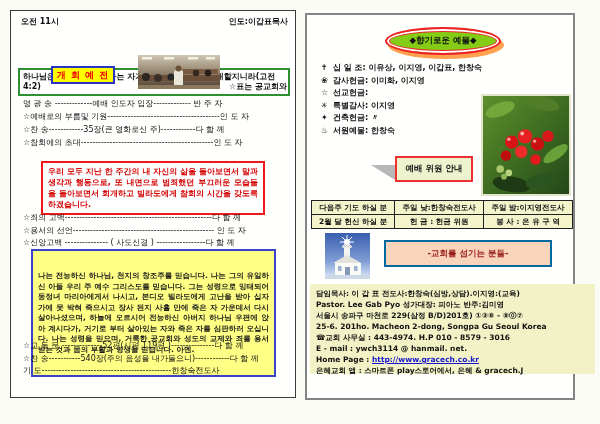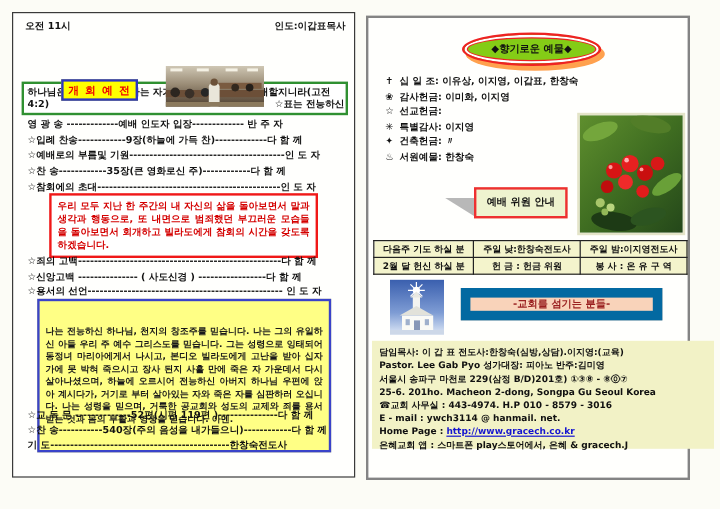--- a/index.html
+++ b/index.html
@@ -12,21 +12,21 @@
                border:1px solid #3a3a3a; background:#fffffd; }
   .lp-header { position:absolute; left:10px; right:7px; top:5px; display:flex;
                justify-content:space-between; font-size:8px; font-weight:bold; }
   .verse-box { position:absolute; left:7px; right:5px; top:17px; border:2px solid #2f9031;
                padding:2px 3px; font-size:8px; font-weight:bold; line-height:10px; background:#fff;margin-top:40px; }
   .section-badge { position:absolute; left:40px; top:55px; width:64px; height:18px;
                background:#ffff00; border:2px solid #2b35c4; color:#ee0000; font-weight:bold;
                font-size:9px; display:flex; align-items:center; justify-content:center; letter-spacing:1px; }
   .congregation { position:absolute; left:127px; top:44px; width:82px; height:34px; }
   .stand-note { position:absolute; left:218px; top:70px; font-size:8px; font-weight:bold; }
-  .order-list { position:absolute; left:12px; right:6px; font-size:8px; font-weight:bold; }
+  .order-list { position:absolute; left:12px; right:6px; font-size:8px; font-weight:normal; }
   .order-list div { height:13px; line-height:13px; white-space:nowrap; overflow:hidden; }
   #order1 { top:86px; }
   #order2 { top:201px; }
   #order2 div { height:12.5px; line-height:12.5px; }
   #order3 { top:329px; }
   #order3 div { height:12.5px; line-height:12.5px; }
   .confession-box { position:absolute; left:30px; width:224px; top:150px; border:2px solid #f01818;
                background:#fff; color:#d40000; font-size:8px; font-weight:bold;
                line-height:11px; padding:3px 5px; text-align:justify; }
   .creed-box { position:absolute; left:20px; width:245px; top:238px; background:#ffff85;
@@ -49,21 +49,21 @@
   .callout-tri { position:absolute; left:64px; top:150px; width:0; height:0;
                border-right:24px solid #b8b8b8; border-bottom:15px solid transparent; }
   .committee-box { position:absolute; left:88px; top:141px; width:78px; height:26px;
                border:2px solid #ee3030; background:#eef3cf; display:flex; align-items:center;
                justify-content:center; font-size:8.5px; font-weight:bold; }
   .duty-table { position:absolute; left:4px; top:185px; width:262px; border-collapse:collapse; }
   .duty-table td { border:1.5px solid #222; background:#f4f4cc; font-size:7.5px;
                font-weight:bold; height:14px; text-align:center; padding:0 2px; white-space:nowrap; }
   .church-art { position:absolute; left:18px; top:218px; width:45px; height:46px; }
   .serving-box { position:absolute; left:77px; top:225px; width:168px; height:27px;
-               border:8px solid #0369a1; background:#f9d3ba; color:#9a2020; display:flex;
+               border:2px solid #0369a1; background:#f9d3ba; color:#9a2020; display:flex;
                align-items:center; justify-content:center; font-size:8.5px; font-weight:bold; }
   .info-box { position:absolute; left:3px; top:269px; width:285px; height:90px;
                background:#f2f2c6; padding:4px 6px; font-size:7.5px; font-weight:bold;
                line-height:11px; }
   .info-box div { white-space:nowrap; overflow:hidden; }
   .link { color:#1515d0; text-decoration:underline; cursor:pointer; }
 </style>
 </head>
 <body>
 
@@ -97,36 +97,35 @@
       <circle cx="8" cy="22" r="4" fill="#2c2620"></circle>
         <circle cx="20" cy="23" r="4" fill="#3a3028"></circle>
       <circle cx="33" cy="22" r="3.6" fill="#262626"></circle>
         <circle cx="58" cy="18" r="3.2" fill="#33291f"></circle>
       <circle cx="70" cy="18" r="3.2" fill="#241f1a"></circle>
       <rect x="36" y="15" width="9" height="19" rx="2" fill="#e9e6da"></rect>
       <circle cx="40.5" cy="13.5" r="3" fill="#6b5138"></circle>
       <rect x="0" y="30" width="82" height="4" fill="#8c7a5e"></rect>
     </svg>
 
-    <div class="stand-note">☆표는 전능하신</div>
+    <div class="stand-note">☆표는 공교회와</div>
 
     <div class="order-list" id="order1">
       <div>영  광  송 -------------예배 인도자 입장------------- 반 주 자</div>
-      <div>☆입례 찬송------------9장(하늘에 가득 찬)-------------다 함 께</div>
       <div>☆예배로의 부름및 기원---------------------------------------인 도 자</div>
       <div>☆찬    송------------35장(큰 영화로신 주)------------다 함 께</div>
       <div>☆참회에의 초대----------------------------------------------인 도 자</div>
     </div>
 
     <div class="confession-box">우리 모두 지난 한 주간의 내 자신의 삶을 돌아보면서 말과 생각과 행동으로, 또 내면으로 범죄했던 부끄러운 모습들을 돌아보면서 회개하고 빌라도에게 참회의 시간을 갖도록 하겠습니다.</div>
 
     <div class="order-list" id="order2">
       <div>☆죄의 고백---------------------------------------------------다 함 께</div>
+      <div>☆용서의 선언------------------------------------------------- 인 도 자</div>
       <div>☆신앙고백 --------------- ( 사도신경 ) -----------------다 함 께</div>
-      <div>☆용서의 선언------------------------------------------------- 인 도 자</div>
     </div>
 
     <div class="creed-box">나는 전능하신 하나님, 천지의 창조주를 믿습니다. 나는 그의 유일하신 아들 우리 주 예수 그리스도를 믿습니다. 그는 성령으로 잉태되어 동정녀 마리아에게서 나시고, 본디오  빌라도에게 고난을 받아 십자가에 못 박혀 죽으시고 장사 된지 사흘 만에 죽은 자 가운데서 다시 살아나셨으며, 하늘에 오르시어 전능하신 아버지 하나님 우편에 앉아 계시다가, 거기로 부터 살아있는 자와 죽은 자를 심판하러 오십니다. 나는 성령을 믿으며, 거룩한 공교회와 성도의 교제와 죄를 용서받는 것과 몸의 부활과 영생을 믿습니다. 아멘.</div>
 
     <div class="order-list" id="order3">
       <div>☆교 독 문 --------------52편(시편 119편 )---------------다 함 께</div>
       <div>☆찬    송-----------540장(주의 음성을 내가들으니)------------다 함 께</div>
       <div>기    도---------------------------------------------한창숙전도사</div>
     </div>
   </div>

